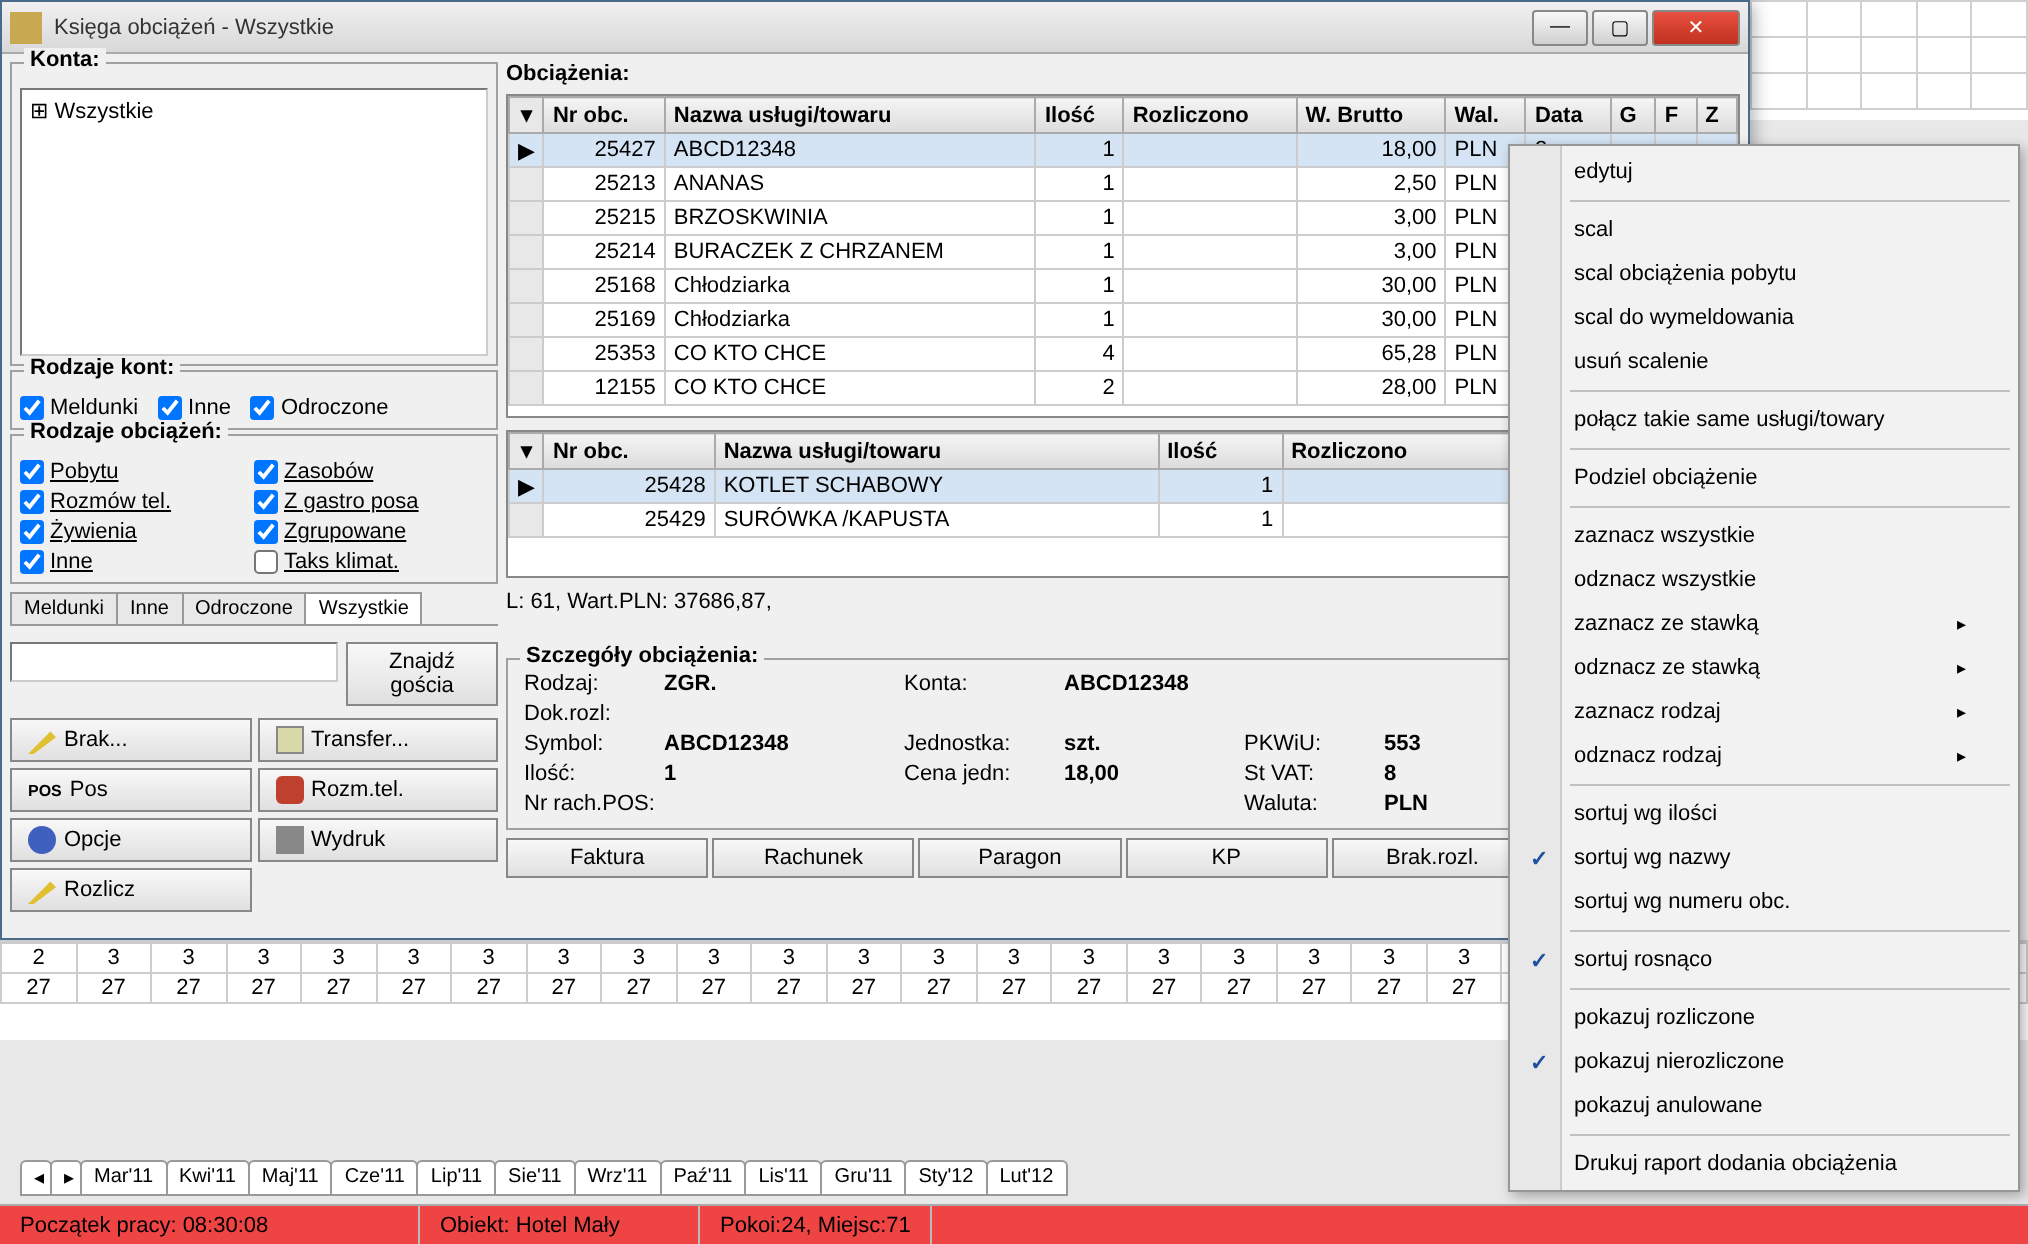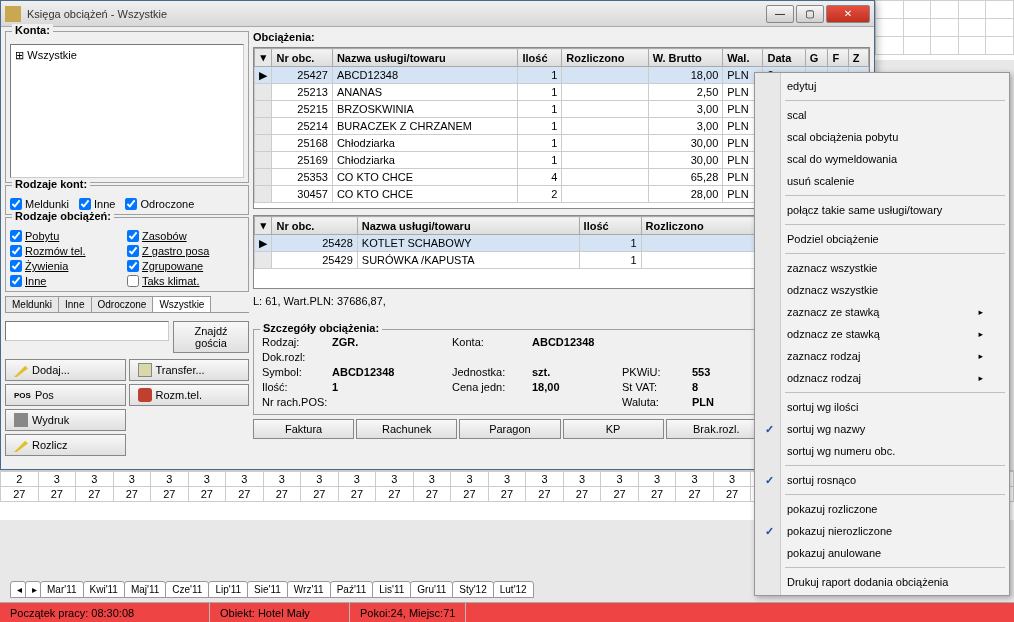--- a/index.html
+++ b/index.html
@@ -207,35 +207,39 @@
         </div>
 
       <div class="search-row">
         <input type="text" style="">
         <button class="btn">Znajdź gościa</button>
       </div>
 
       <div class="btn-grid">
         <button class="btn">
             <span class="btn-icon ico-pencil"></span>
-            <span>Dodaj...</span>
+            <span>Brak...</span>
           </button>
         <button class="btn">
             <span class="btn-icon ico-doc"></span>
             <span>Transfer...</span>
           </button>
         <button class="btn">
             <span style="font-size:8px;font-weight:bold">POS</span>
             <span>Pos</span>
           </button>
         <button class="btn">
             <span class="btn-icon ico-phone"></span>
             <span>Rozm.tel.</span>
           </button>
         <button class="btn">
+            <span class="btn-icon ico-gear"></span>
+            <span>Opcje</span>
+          </button>
+        <button class="btn">
             <span class="btn-icon ico-print"></span>
             <span>Wydruk</span>
           </button>
         <button class="btn" style="grid-column:1">
             <span class="btn-icon ico-pencil"></span>
             <span>Rozlicz</span>
           </button>
       </div>
     </div>
 
@@ -344,21 +348,21 @@
                 <td></td>
                 <td class="num">65,28</td>
                 <td>PLN</td>
                 <td>2</td>
                 <td></td>
                 <td></td>
                 <td></td>
               </tr>
               <tr>
                 <td class="rowmark"></td>
-                <td class="num">30457</td>
+                <td class="num">12155</td>
                 <td>CO KTO CHCE</td>
                 <td class="num">2</td>
                 <td></td>
                 <td class="num">28,00</td>
                 <td>PLN</td>
                 <td>2</td>
                 <td></td>
                 <td></td>
                 <td></td>
               </tr>

